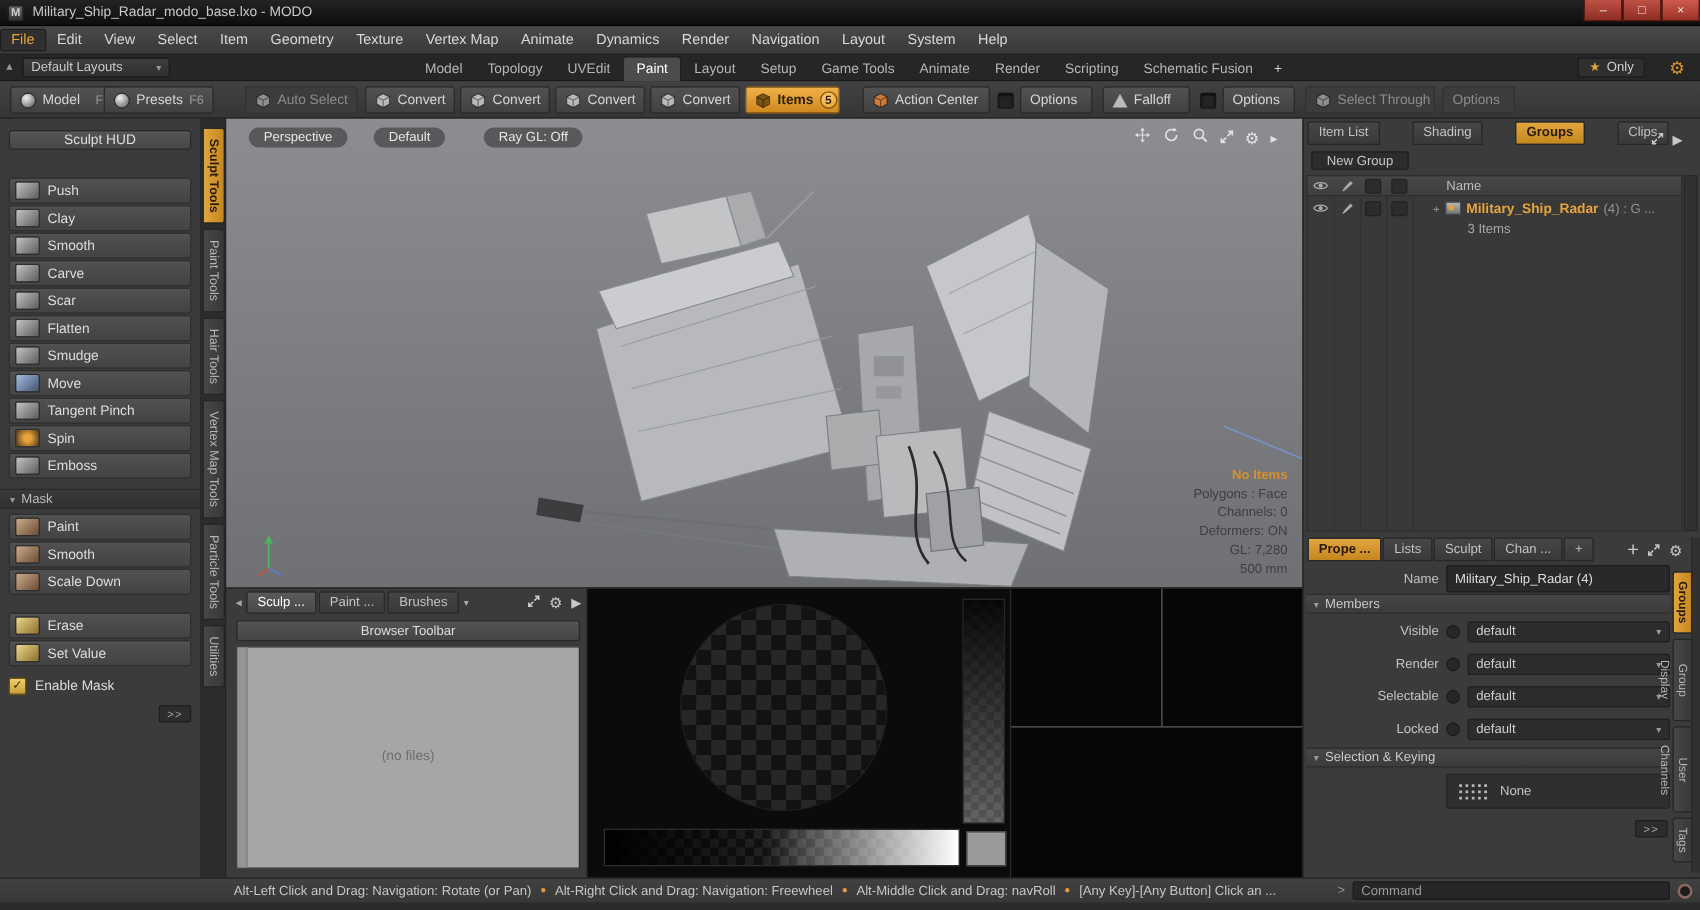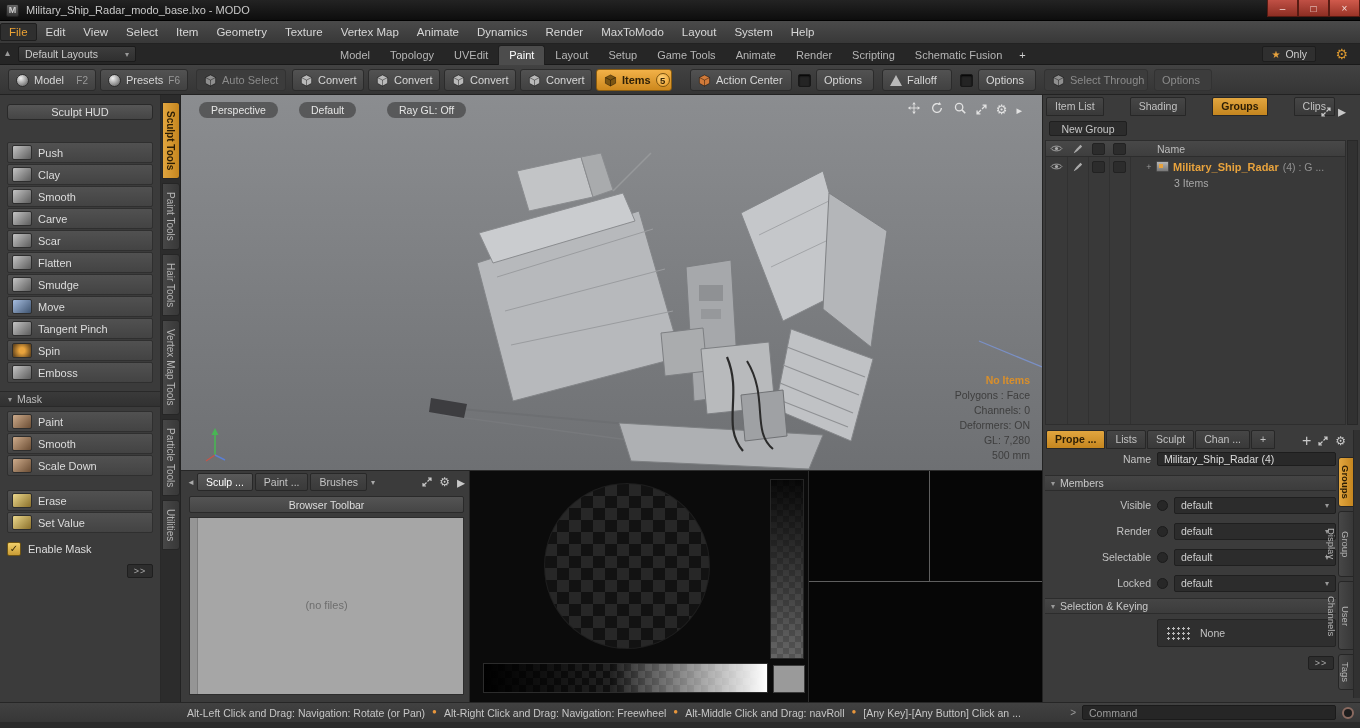--- a/index.html
+++ b/index.html
@@ -128,21 +128,21 @@
   .cb-cell{width:13px;height:12px;background:#2c2c2c;border:1px solid #222;border-radius:2px;}
   .expander{width:10px;font-size:9px;color:#999;text-align:center;margin-left:14px;}
   .grp-ic{width:13px;height:11px;background:linear-gradient(#b5b5b5,#787878);border:1px solid #4c4c4c;border-radius:1px;margin:0 4px 0 2px;position:relative;flex:none;}
   .grp-ic::after{content:"";position:absolute;left:2px;top:2px;width:4px;height:4px;background:#e8a33d;}
   .grp-name{color:#e8a33d;font-weight:bold;font-size:11px;}
   .grp-suffix{color:#929292;font-size:10.5px;margin-left:4px;}
   .tree-sub{position:absolute;left:128px;top:20px;font-size:10.5px;color:#a8a8a8;}
   .tree-scroll{position:absolute;right:2px;top:45px;bottom:277px;width:11px;background:#313131;border:1px solid #282828;}
   .prop-label{width:106px;text-align:right;font-size:10.5px;color:#c3c3c3;flex:none;}
   .name-row{position:absolute;left:2px;top:357px;display:flex;align-items:center;gap:6px;right:24px;}
-  .text-field{flex:1;height:14px;background:#292929;border:1px solid #1d1d1d;border-radius:2px;font-size:10.5px;color:#ddd;display:flex;align-items:center;padding:0 6px;}
+  .text-field{flex:1;height:22px;background:#292929;border:1px solid #1d1d1d;border-radius:2px;font-size:10.5px;color:#ddd;display:flex;align-items:center;padding:0 6px;}
   .group-hdr{position:absolute;left:2px;right:24px;height:16px;background:linear-gradient(#454545,#3c3c3c);border-top:1px solid #2c2c2c;border-bottom:1px solid #2c2c2c;display:flex;align-items:center;gap:5px;padding:0 6px;font-size:10.5px;color:#c9c9c9;}
   .members-hdr{top:380px;}
   .sk-hdr{top:503px;}
   .member-rows{position:absolute;left:2px;top:400px;right:24px;}
   .prop-row{display:flex;align-items:center;gap:6px;height:20px;margin-bottom:6px;}
   .prop-toggle{width:11px;height:11px;border-radius:50%;background:#272727;border:1px solid #1b1b1b;flex:none;}
   .dropdown{flex:1;height:17px;background:#2c2c2c;border:1px solid #1f1f1f;border-radius:2px;display:flex;align-items:center;padding:0 6px;font-size:10.5px;color:#cfcfcf;}
   .dd-arrow{margin-left:auto;font-size:8px;color:#999;}
   .none-field{position:absolute;left:114px;top:524px;right:24px;height:28px;background:#2f2f2f;border:1px solid #242424;border-radius:2px;display:flex;align-items:center;gap:8px;padding:0 8px;font-size:10.5px;color:#c3c3c3;}
   .dots{width:26px;height:15px;background-image:radial-gradient(#b9b9b9 1px,transparent 1.3px);background-size:5px 5px;flex:none;}
@@ -176,21 +176,21 @@
     <div class="menu-item">Edit</div>
     <div class="menu-item">View</div>
     <div class="menu-item">Select</div>
     <div class="menu-item">Item</div>
     <div class="menu-item">Geometry</div>
     <div class="menu-item">Texture</div>
     <div class="menu-item">Vertex Map</div>
     <div class="menu-item">Animate</div>
     <div class="menu-item">Dynamics</div>
     <div class="menu-item">Render</div>
-    <div class="menu-item">MaxToModo</div>
+    <div class="menu-item">Navigation</div>
     <div class="menu-item">Layout</div>
     <div class="menu-item">System</div>
     <div class="menu-item">Help</div>
   </div>
 
 <div class="layoutbar">
   <span class="up-ic">▴</span>
   <div class="preset-dd">
     <span>Default Layouts</span>
     <span class="dd-arrow">▾</span>
@@ -215,21 +215,21 @@
   </div>
   <span class="accent-gear">⚙</span>
 </div>
 
 <div class="toolbar">
   <div class="tb" style="left:8px;width:88px;">
     <span class="icon-sphere"></span>
     <span>Model</span>
     <span class="key">F2</span>
   </div>
-  <div class="tb" style="left:100px;width:88px;">
+  <div class="tb" style="left:83px;width:88px;">
     <span class="icon-sphere"></span>
     <span>Presets</span>
     <span class="key">F6</span>
   </div>
   <div class="tb disabled" style="left:196px;width:90px;">
     <span class="icon-cube" style="color:#8f8f8f">
         <svg viewBox="0 0 14 14" width="13" height="13">
           <path d="M7 1 12.5 3.8 12.5 10 7 13 1.5 10 1.5 3.8Z" fill="currentColor" stroke="rgba(0,0,0,.45)" stroke-width="1"></path>
           <path d="M1.5 3.8 7 6.6 12.5 3.8 M7 6.6 7 13" fill="none" stroke="rgba(0,0,0,.45)" stroke-width="1"></path>
         </svg>

